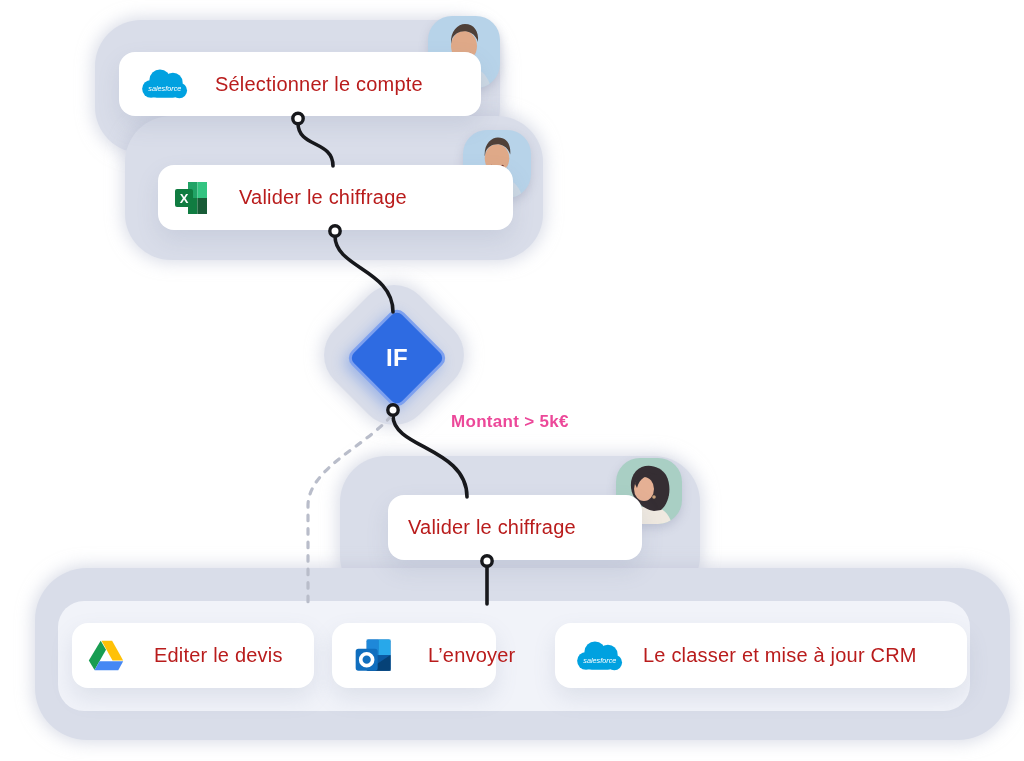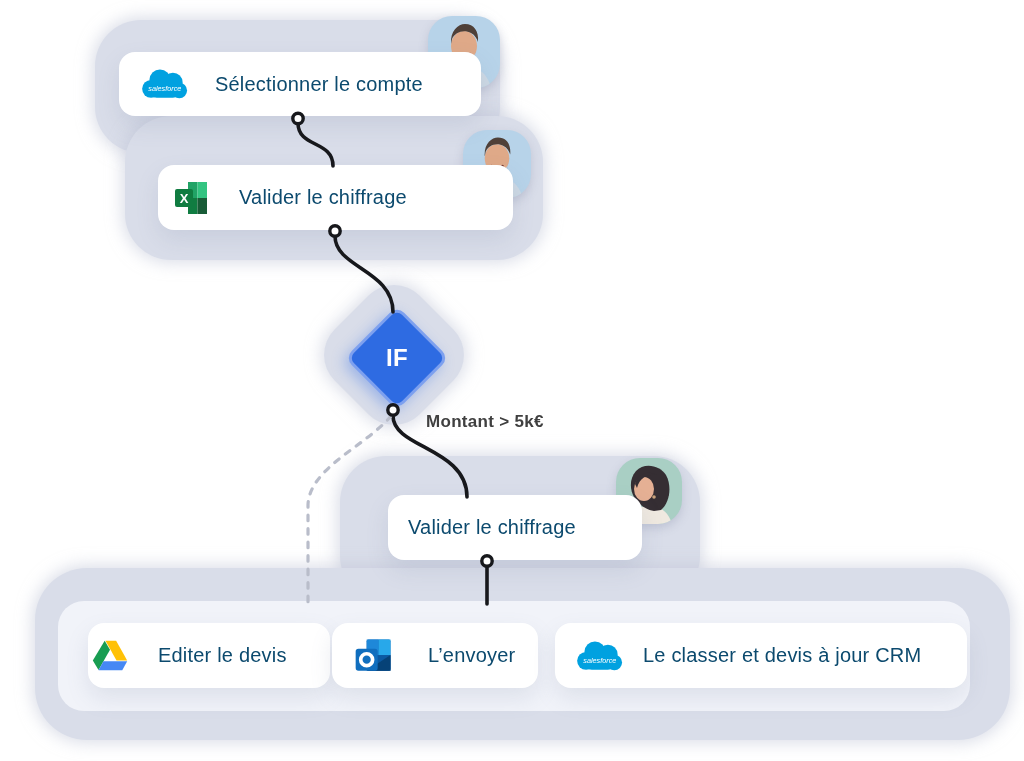--- a/index.html
+++ b/index.html
@@ -19,21 +19,21 @@
     box-shadow:0 4px 10px rgba(110,120,150,.25);
   }
   .avatar svg{display:block;width:100%;height:100%;}
   
   .card{
     position:absolute;z-index:3;background:#ffffff;border-radius:16px;
     display:flex;align-items:center;gap:26px;padding:0 20px;box-sizing:border-box;
     box-shadow:0 10px 22px rgba(120,130,160,.16);
   }
   .card-label{
-    color:#0c4a6e;font-size:20px;font-weight:500;letter-spacing:.2px;white-space:nowrap;
+    color:#b91c1c;font-size:20px;font-weight:500;letter-spacing:.2px;white-space:nowrap;
   }
   .icon{flex:0 0 auto;display:flex;align-items:center;justify-content:flex-start;}
   
   .panel{
     position:absolute;z-index:2;background:#f1f3f9;border-radius:26px;
   }
   
   .diamond{
     position:absolute;z-index:4;width:68px;height:68px;left:360px;top:321px;
     background:#2e6be2;border:3px solid #7da0ef;border-radius:10px;
@@ -43,21 +43,21 @@
   .diamond span{
     transform:rotate(-45deg);color:#ffffff;font-size:24px;font-weight:700;letter-spacing:.5px;
   }
   
   .connectors{position:absolute;left:0;top:0;z-index:5;pointer-events:none;}
   .connectors path{fill:none;stroke:#17181c;stroke-width:3.6;stroke-linecap:round;}
   .connectors path.dashed{stroke:#b9bdca;stroke-width:3.2;stroke-dasharray:5.5 8;}
   .connectors circle{fill:#ffffff;stroke:#17181c;stroke-width:3.4;}
   
   .condition{
-    position:absolute;z-index:5;left:426px;top:412px;color:#404040;
+    position:absolute;z-index:5;left:451px;top:412px;color:#ec4899;
     font-size:17px;font-weight:700;letter-spacing:.3px;
   }
   .sf-word{font-size:9px;font-style:italic;fill:#ffffff;font-family:"Liberation Sans",sans-serif;}
   .xl-letter{font-size:13px;font-weight:700;fill:#ffffff;font-family:"Liberation Sans",sans-serif;}
 </style>
 </head>
 <body>
 
 <div id="stage">
 
@@ -126,32 +126,32 @@
     </span>
     <span class="card-label">Valider le chiffrage</span>
   </div>
 
   <div class="card" style="left:388px;top:495px;width:254px;height:65px;">
     <span class="card-label">Valider le chiffrage</span>
   </div>
 
   <div class="panel" style="left:58px;top:601px;width:912px;height:110px;"></div>
 
-  <div class="card" style="left:72px;top:623px;width:242px;height:65px;gap:30px;padding-left:4px;margin-left:16px;">
+  <div class="card" style="left:72px;top:623px;width:242px;height:65px;gap:30px;padding-left:16px;">
     <span class="icon">
       <svg width="36" height="32" viewBox="0 0 88 78">
         <path d="M31,2 L44,24 L16,73 L2,50 Z" fill="#189d52"></path>
         <path d="M33,2 L59,2 L86,50 L60,50 Z" fill="#ffc107"></path>
         <path d="M16,74 L74,74 L86,52 L28,52 Z" fill="#4688f4"></path>
       </svg>
     </span>
     <span class="card-label">Editer le devis</span>
   </div>
 
-  <div class="card" style="left:332px;top:623px;width:206px;height:65px;gap:32px;">
+  <div class="card" style="left:332px;top:623px;width:164px;height:65px;gap:32px;">
     <span class="icon">
       <svg width="44" height="44" viewBox="0 0 48 48">
         <rect x="16" y="6" width="26" height="34" rx="2" fill="#1066b5"></rect>
         <rect x="16" y="6" width="13" height="17" fill="#1e88d9"></rect>
         <rect x="29" y="6" width="13" height="17" fill="#28a8ea"></rect>
         <path d="M16,23 L42,23 L42,40 L16,40 Z" fill="#0b59a2"></path>
         <path d="M42,23 L16,40 L42,40 Z" fill="#064277"></path>
         <rect x="4" y="16" width="24" height="24" rx="3" fill="#106ebe"></rect>
         <circle cx="16" cy="28" r="6.5" fill="none" stroke="#ffffff" stroke-width="4"></circle>
       </svg>
@@ -165,21 +165,21 @@
         <g fill="#00a1e0">
           <circle cx="14" cy="27" r="11"></circle>
           <circle cx="25" cy="16" r="13"></circle>
           <circle cx="41" cy="19" r="12"></circle>
           <circle cx="49" cy="29" r="9.5"></circle>
           <rect x="12" y="20" width="38" height="18" rx="9"></rect>
         </g>
         <text x="31" y="30" text-anchor="middle" class="sf-word">salesforce</text>
       </svg>
     </span>
-    <span class="card-label">Le classer et devis à jour CRM</span>
+    <span class="card-label">Le classer et mise à jour CRM</span>
   </div>
 
   <div class="diamond">
     <span>IF</span>
   </div>
 
   <div class="condition">Montant &gt; 5k€</div>
 
   <svg class="connectors" width="1024" height="761" viewBox="0 0 1024 761">
     <path d="M298,123 C298,148 333,140 333,166"></path>

